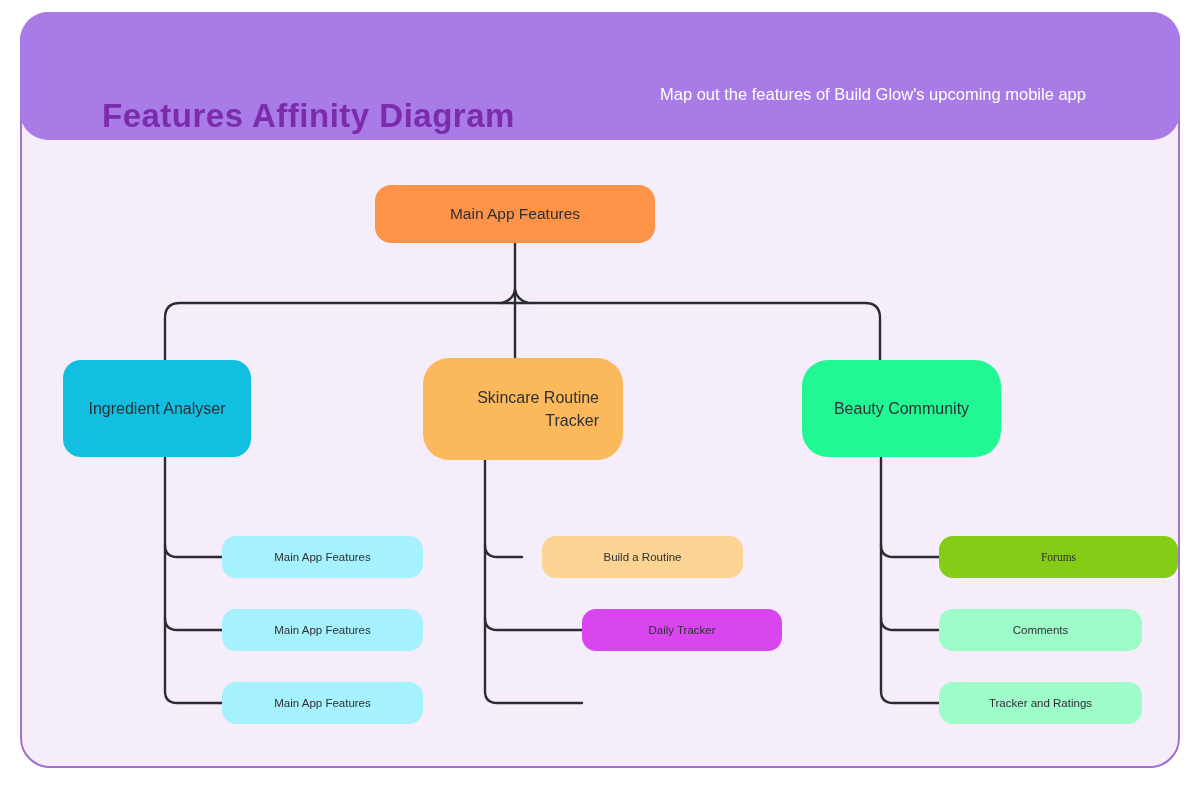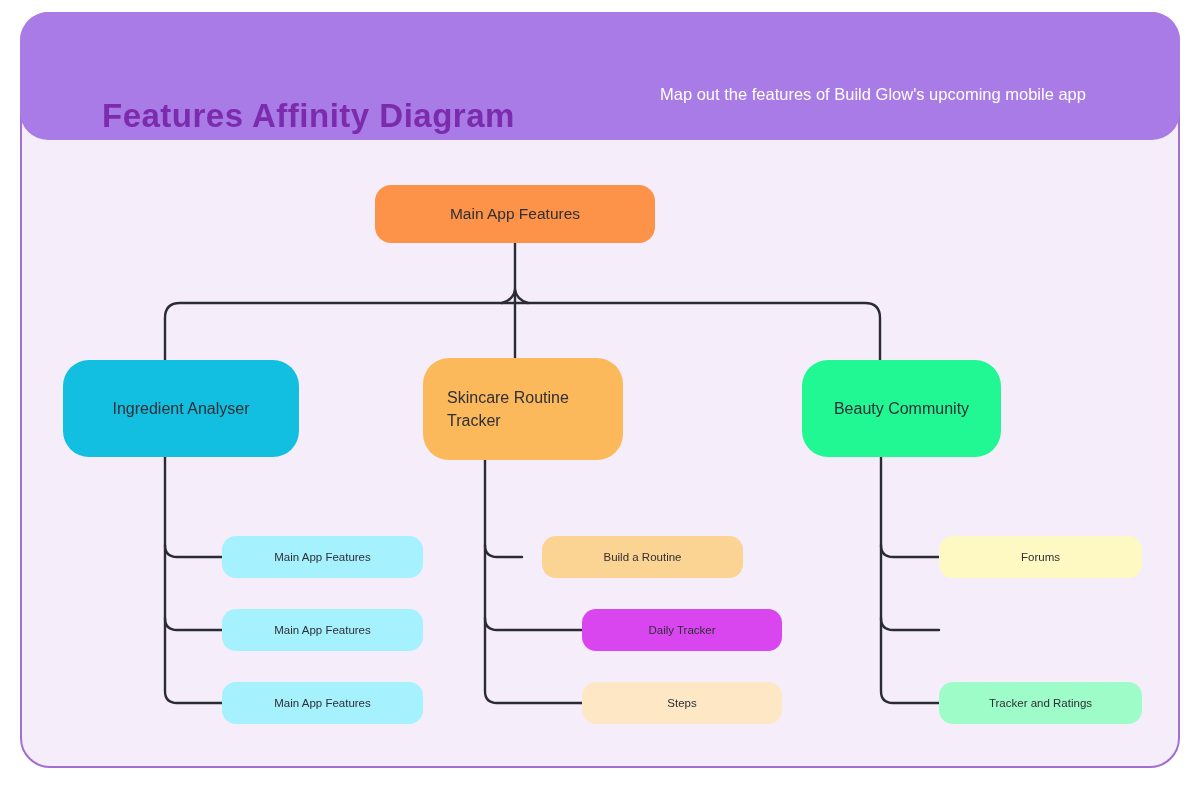--- a/index.html
+++ b/index.html
@@ -9,21 +9,21 @@
     background:#f5eefa;border:2px solid #a26fd2;border-radius:30px;}
   .header{position:absolute;left:20px;top:12px;width:1160px;height:128px;
     background:#a87be6;border-radius:28px;}
   .title{position:absolute;left:82px;top:57px;font-size:33px;font-weight:800;
     color:#7c2bad;letter-spacing:.5px;white-space:nowrap;margin-top:28px;}
   .subtitle{position:absolute;left:640px;top:73px;font-size:16.5px;font-weight:500;
     color:#ffffff;white-space:nowrap;}
   svg.connectors{position:absolute;left:0;top:0;width:1200px;height:790px;pointer-events:none;}
   svg.connectors path{fill:none;stroke:#2b2b33;stroke-width:2.4;stroke-linecap:round;}
   .node{position:absolute;display:flex;align-items:center;justify-content:center;
-    text-align:left;color:#2f2f35;box-sizing:border-box;}
+    text-align:right;color:#2f2f35;box-sizing:border-box;}
   .node.root{border-radius:16px;font-size:15.5px;font-weight:500;}
   .node.group{border-radius:26px;font-size:16px;font-weight:500;padding:0 24px;line-height:1.45;}
   .node.child{border-radius:14px;font-size:11.5px;font-weight:500;}
 </style>
 </head>
 <body>
 
 <div class="canvas">
 
   <div class="panel" style="background: rgb(245, 238, 250);"></div>
@@ -47,30 +47,30 @@
     <path d="M 485 545 Q 485 557 497 557 L 522 557"></path>
     <path d="M 485 618 Q 485 630 497 630 L 582 630"></path>
 
     <path d="M 881 456 L 881 691 Q 881 703 893 703 L 939 703"></path>
     <path d="M 881 545 Q 881 557 893 557 L 939 557"></path>
     <path d="M 881 618 Q 881 630 893 630 L 939 630"></path>
   </svg>
 
   <div class="node root" style="left: 375px; top: 185px; width: 280px; height: 58px; background: rgb(253, 146, 73);">Main App Features</div>
 
-  <div class="node group" style="left: 63px; top: 360px; width: 236px; height: 97px; background: rgb(18, 191, 224);">Ingredient Analyser</div>
+  <div class="node group" style="left: 63px; top: 360px; width: 188px; height: 97px; background: rgb(18, 191, 224); border-radius: 18px;">Ingredient Analyser</div>
 
   <div class="node group" style="left: 423px; top: 358px; width: 200px; height: 102px; background: rgb(251, 185, 92);">Skincare Routine Tracker</div>
 
   <div class="node group" style="left: 802px; top: 360px; width: 199px; height: 97px; background: rgb(33, 248, 148);">Beauty Community</div>
 
   <div class="node child" style="left: 222px; top: 536px; width: 201px; height: 42px; background: rgb(165, 241, 253);">Main App Features</div>
   <div class="node child" style="left: 222px; top: 609px; width: 201px; height: 42px; background: rgb(165, 241, 253);">Main App Features</div>
   <div class="node child" style="left: 222px; top: 682px; width: 201px; height: 42px; background: rgb(165, 241, 253);">Main App Features</div>
 
   <div class="node child" style="left: 542px; top: 536px; width: 201px; height: 42px; background: rgb(251, 211, 146);">Build a Routine</div>
   <div class="node child" style="left: 582px; top: 609px; width: 200px; height: 42px; background: #d946ef;">Daily Tracker</div>
-  <div class="node child" style="left: 582px; top: 682px; width: 200px; height: 42px; background: rgb(253, 231, 196);">Steps</div>
 
-  <div class="node child" style="left: 939px; top: 536px; width: 203px; height: 42px; background: #fef9c3;">Forums</div>
+  <div class="node child" style="left: 939px; top: 536px; width: 239px; height: 42px; background: #84cc16; font-family: Liberation Serif, serif;">Forums</div>
+  <div class="node child" style="left: 939px; top: 609px; width: 203px; height: 42px; background: rgb(158, 252, 201);">Comments</div>
   <div class="node child" style="left: 939px; top: 682px; width: 203px; height: 42px; background: rgb(158, 252, 201);">Tracker and Ratings</div>
 
 </div>
 
 </body></html>

